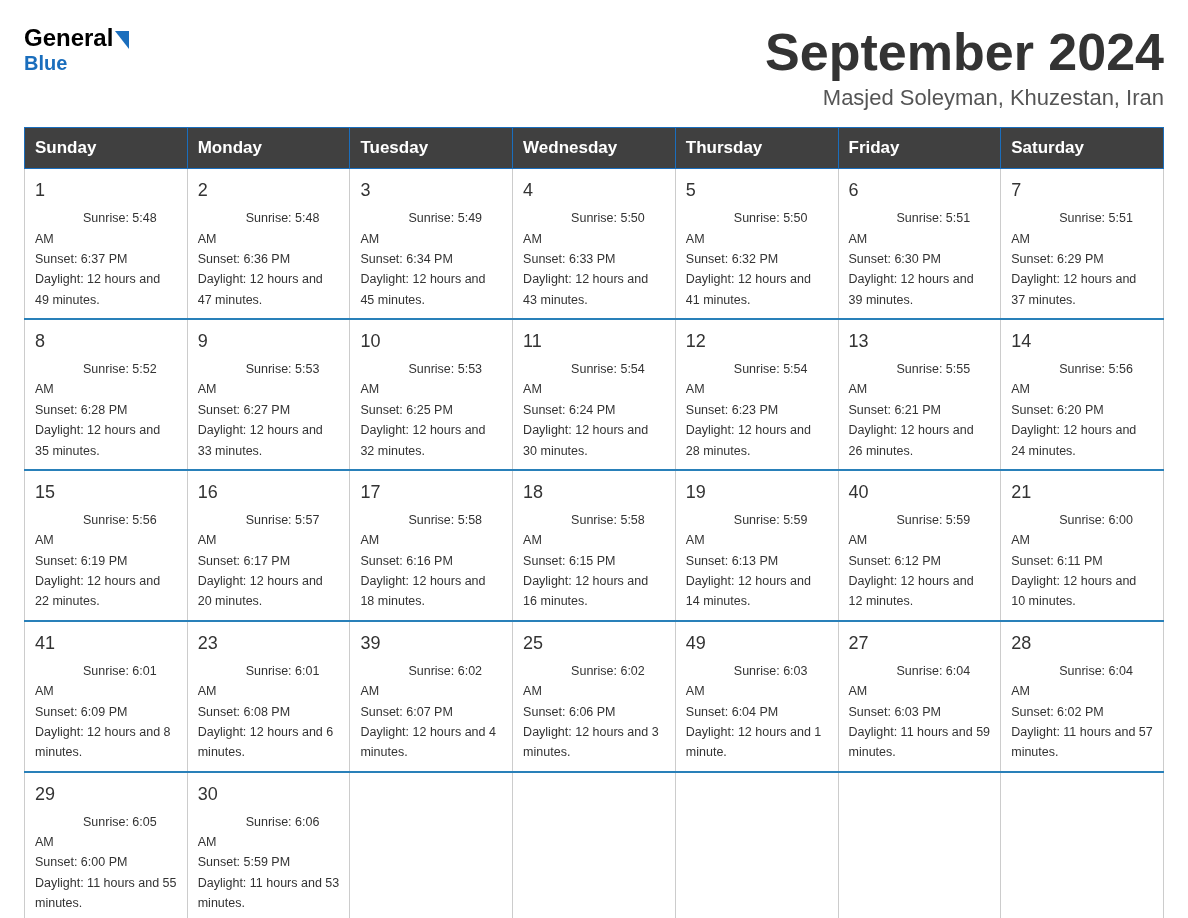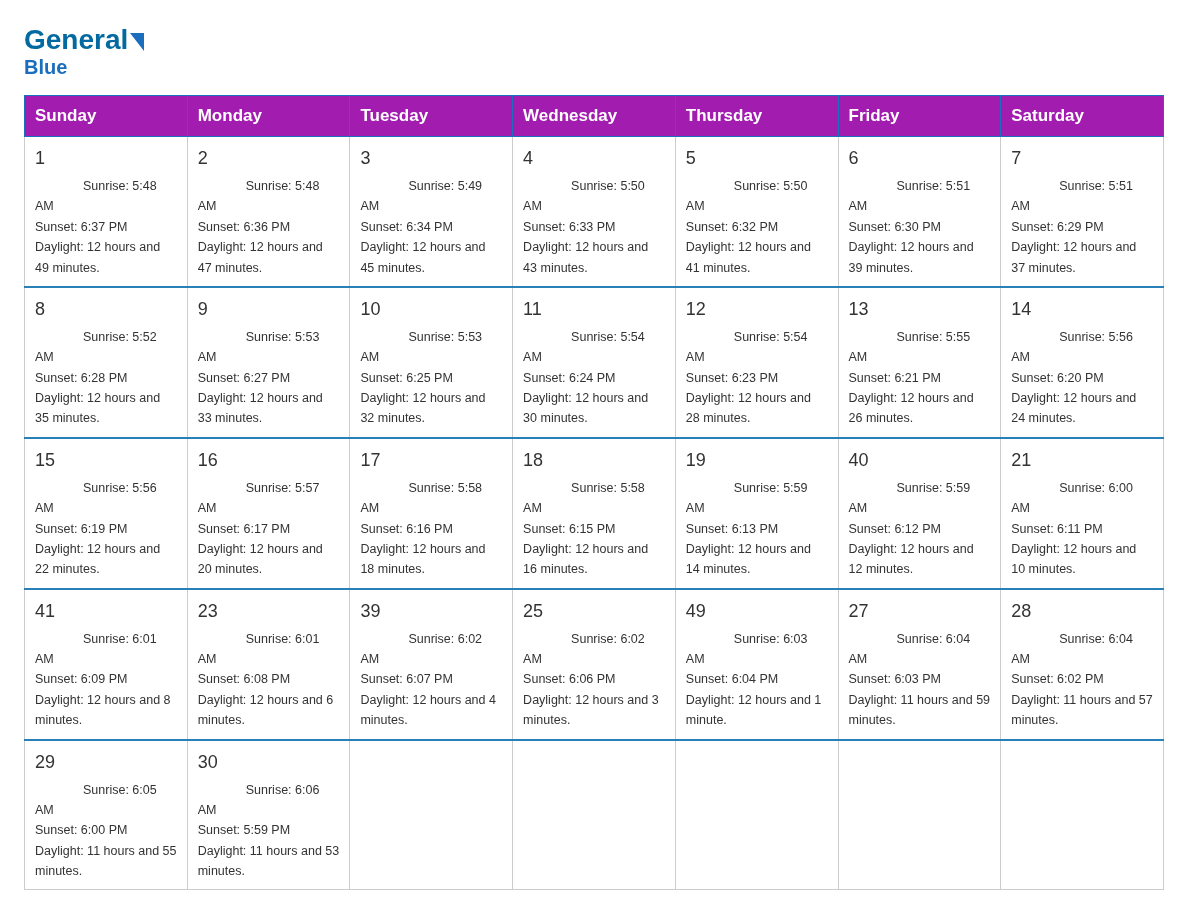--- a/index.html
+++ b/index.html
@@ -19,23 +19,23 @@
     .logo {
       display: flex;
       flex-direction: column;
       align-items: flex-start;
     }
     .logo-text {
       display: flex;
       align-items: center;
     }
     .logo-general {
-      font-size: 28px;
-      font-weight: bold;
-      color: #0369a1;
+      font-size: 24px;
+      font-weight: bold;
+      color: #000000;
     }
     .logo-blue-part {
       display: flex;
       align-items: center;
     }
     .logo-blue-text {
       font-size: 20px;
       font-weight: bold;
       color: #1a6ebd;
     }
@@ -61,21 +61,21 @@
       font-size: 22px;
       color: #555555;
       margin-top: 4px;
     }
     .calendar {
       width: 100%;
       border-collapse: collapse;
       border: 1px solid #cccccc;
     }
     .calendar th {
-      background-color: #a21caf;
+      background-color: #404040;
       color: #ffffff;
       font-size: 17px;
       font-weight: bold;
       padding: 10px 10px;
       text-align: left;
       border: 1px solid #1a6ebd;
     }
     .calendar td {
       vertical-align: top;
       padding: 8px 10px;
@@ -111,20 +111,24 @@
 
 <div class="header">
   <div class="logo">
     <div class="logo-text">
       <span class="logo-general">General</span>
       <div class="logo-blue-part">
         <div class="logo-triangle"></div>
       </div>
     </div>
     <span class="logo-blue-text">Blue</span>
+  </div>
+  <div class="title-block">
+    <div class="month-title">September 2024</div>
+    <div class="location-title">Masjed Soleyman, Khuzestan, Iran</div>
   </div>
 </div>
 
 <table class="calendar">
   <thead>
     <tr>
       <th>Sunday</th>
       <th>Monday</th>
       <th>Tuesday</th>
       <th>Wednesday</th>

